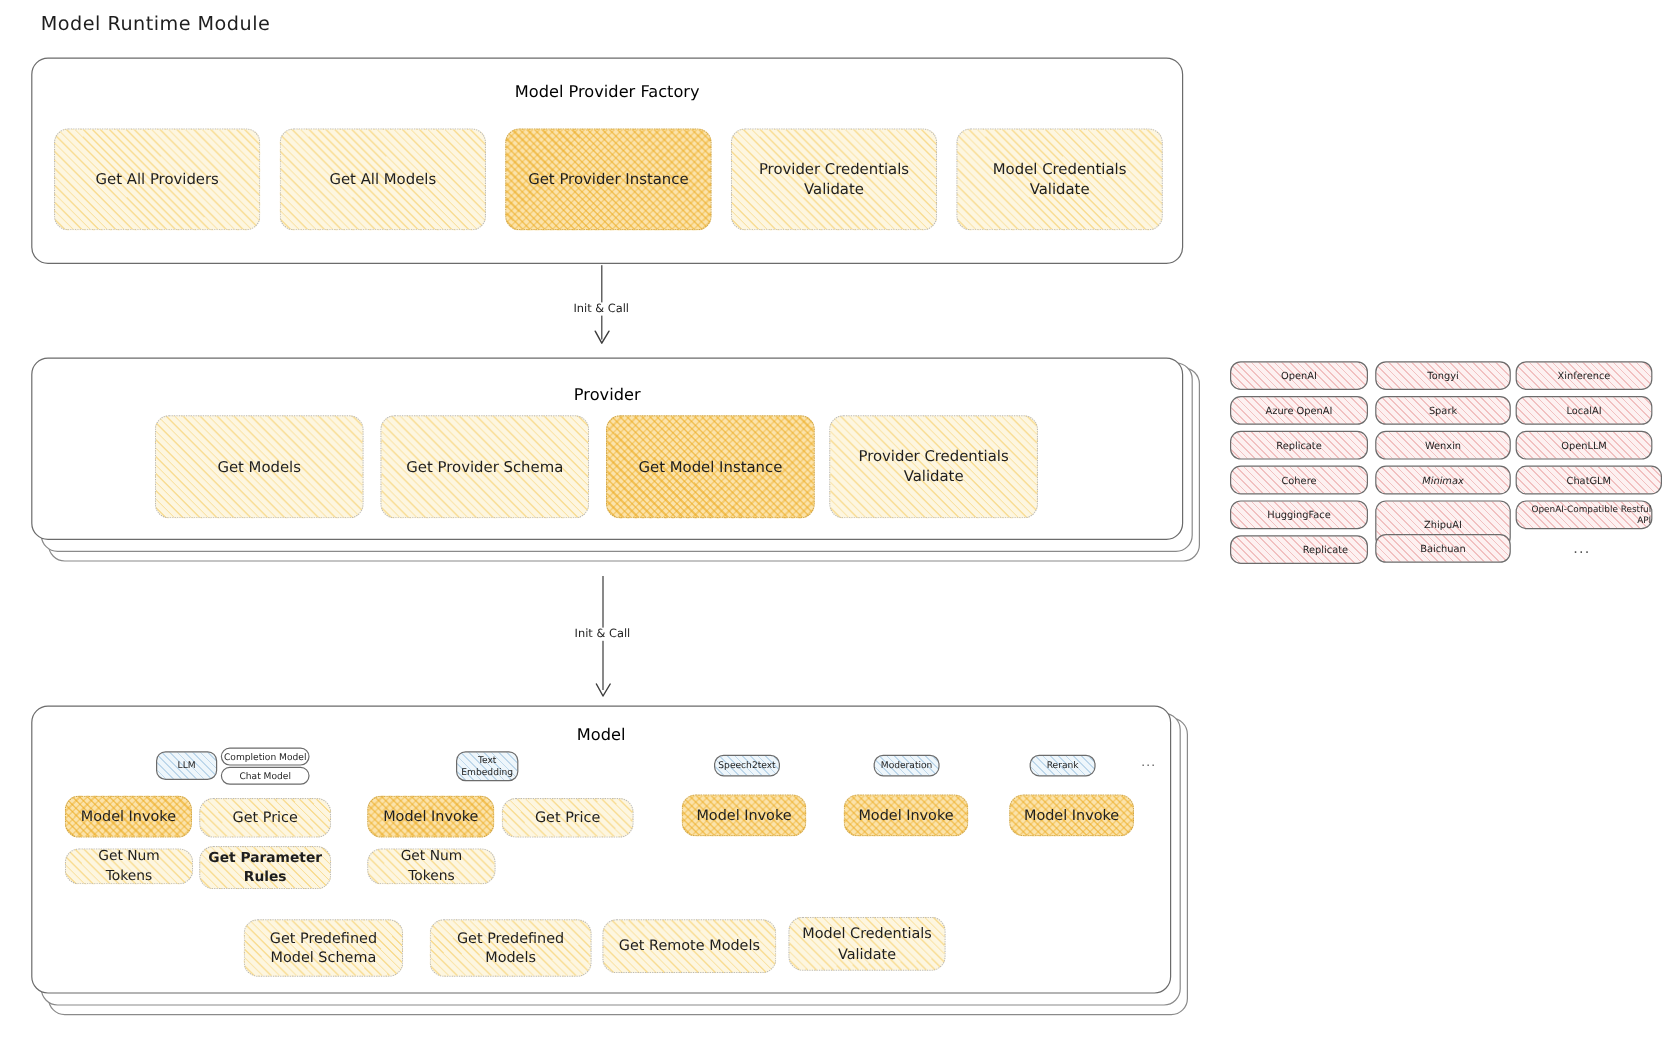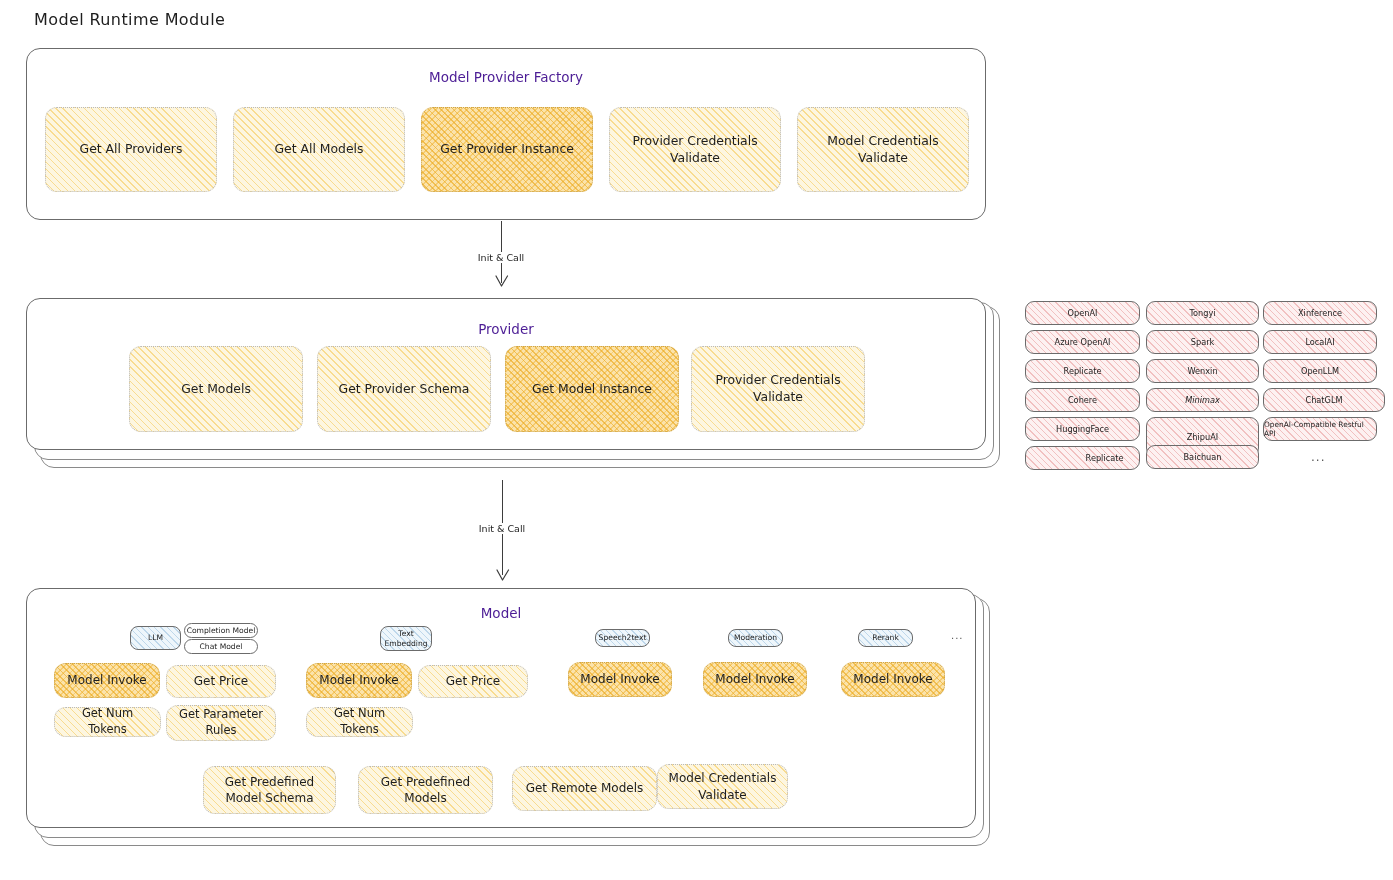--- a/index.html
+++ b/index.html
@@ -30,21 +30,21 @@
   .stack-layer{
     position:absolute;
     background:#ffffff;
     border:1px solid #8a8a8a;
     border-radius:14px;
     box-sizing:border-box;
   }
 
   .card-title{
     position:absolute;left:0;right:0;text-align:center;
-    font-size:13.5px;color:#4c1d95;
+    font-size:13.5px;color:#000000;
   }
 
   
   .hbox{
     position:absolute;box-sizing:border-box;
     border:1.2px dotted #b9b9b9;
     border-radius:12px;
     display:flex;align-items:center;justify-content:center;
     text-align:center;
     font-size:12.4px;line-height:1.35;
@@ -74,21 +74,21 @@
         rgba(255,255,255,0) 1.3px,
         rgba(255,255,255,0) 4.4px);
   }
 
   
   .pill{
     position:absolute;box-sizing:border-box;
     border:1.1px solid #6b6b6b;
     border-radius:9px;
     display:flex;align-items:center;justify-content:center;
-    text-align:left;
+    text-align:right;
     font-size:8.2px;color:#1e1e1e;
     background-color:#fdf1f1;
     background-image:
       repeating-linear-gradient(45deg,
         rgba(224,120,120,.40) 0px,
         rgba(224,120,120,.40) 1px,
         rgba(255,255,255,0) 1px,
         rgba(255,255,255,0) 4.5px);
   }
 
@@ -253,21 +253,21 @@
   </div>
   <div class="hbox hl" style="left:54px;top:663px;width:106px;height:35px;font-size:12px;">
     <span>Model Invoke</span>
   </div>
   <div class="hbox" style="left:166px;top:665px;width:110px;height:33px;font-size:12px;">
     <span>Get Price</span>
   </div>
   <div class="hbox" style="left:54px;top:707px;width:107px;height:30px;font-size:11.5px;">
     <span>Get Num Tokens</span>
   </div>
-  <div class="hbox" style="left:166px;top:705px;width:110px;height:36px;font-size:11.5px;">
+  <div class="hbox" style="left:166px;top:705px;width:110px;height:36px;font-size:11.5px;font-weight:bold;">
     <span>Get Parameter Rules</span>
   </div>
 
   <div class="badge" style="left:380px;top:626px;width:52px;height:25px;">
     <span>Text Embedding</span>
   </div>
   <div class="hbox hl" style="left:306px;top:663px;width:106px;height:35px;font-size:12px;">
     <span>Model Invoke</span>
   </div>
   <div class="hbox" style="left:418px;top:665px;width:110px;height:33px;font-size:12px;">
@@ -298,20 +298,20 @@
     <span>Model Invoke</span>
   </div>
   <div class="dots" style="left:951px;top:630px;font-size:10px;">...</div>
 
   <div class="hbox" style="left:203px;top:766px;width:133px;height:48px;font-size:12px;">
     <span>Get Predefined Model Schema</span>
   </div>
   <div class="hbox" style="left:358px;top:766px;width:135px;height:48px;font-size:12px;">
     <span>Get Predefined Models</span>
   </div>
-  <div class="hbox" style="left:502px;top:766px;width:145px;height:45px;font-size:12px;margin-left:10px;">
+  <div class="hbox" style="left:502px;top:766px;width:145px;height:45px;font-size:12px;">
     <span>Get Remote Models</span>
   </div>
   <div class="hbox" style="left:657px;top:764px;width:131px;height:45px;font-size:12px;">
     <span>Model Credentials Validate</span>
   </div>
 
 </div>
 
 </body></html>

